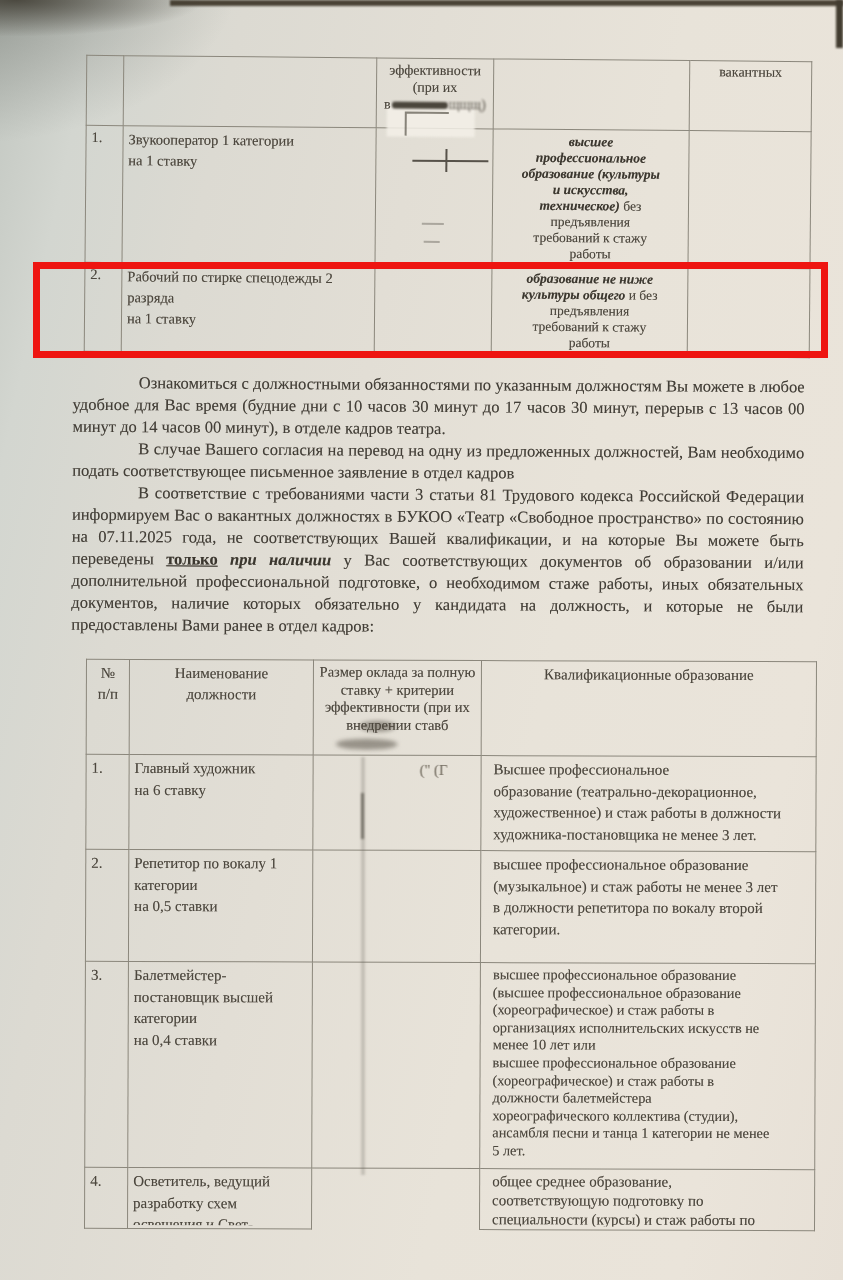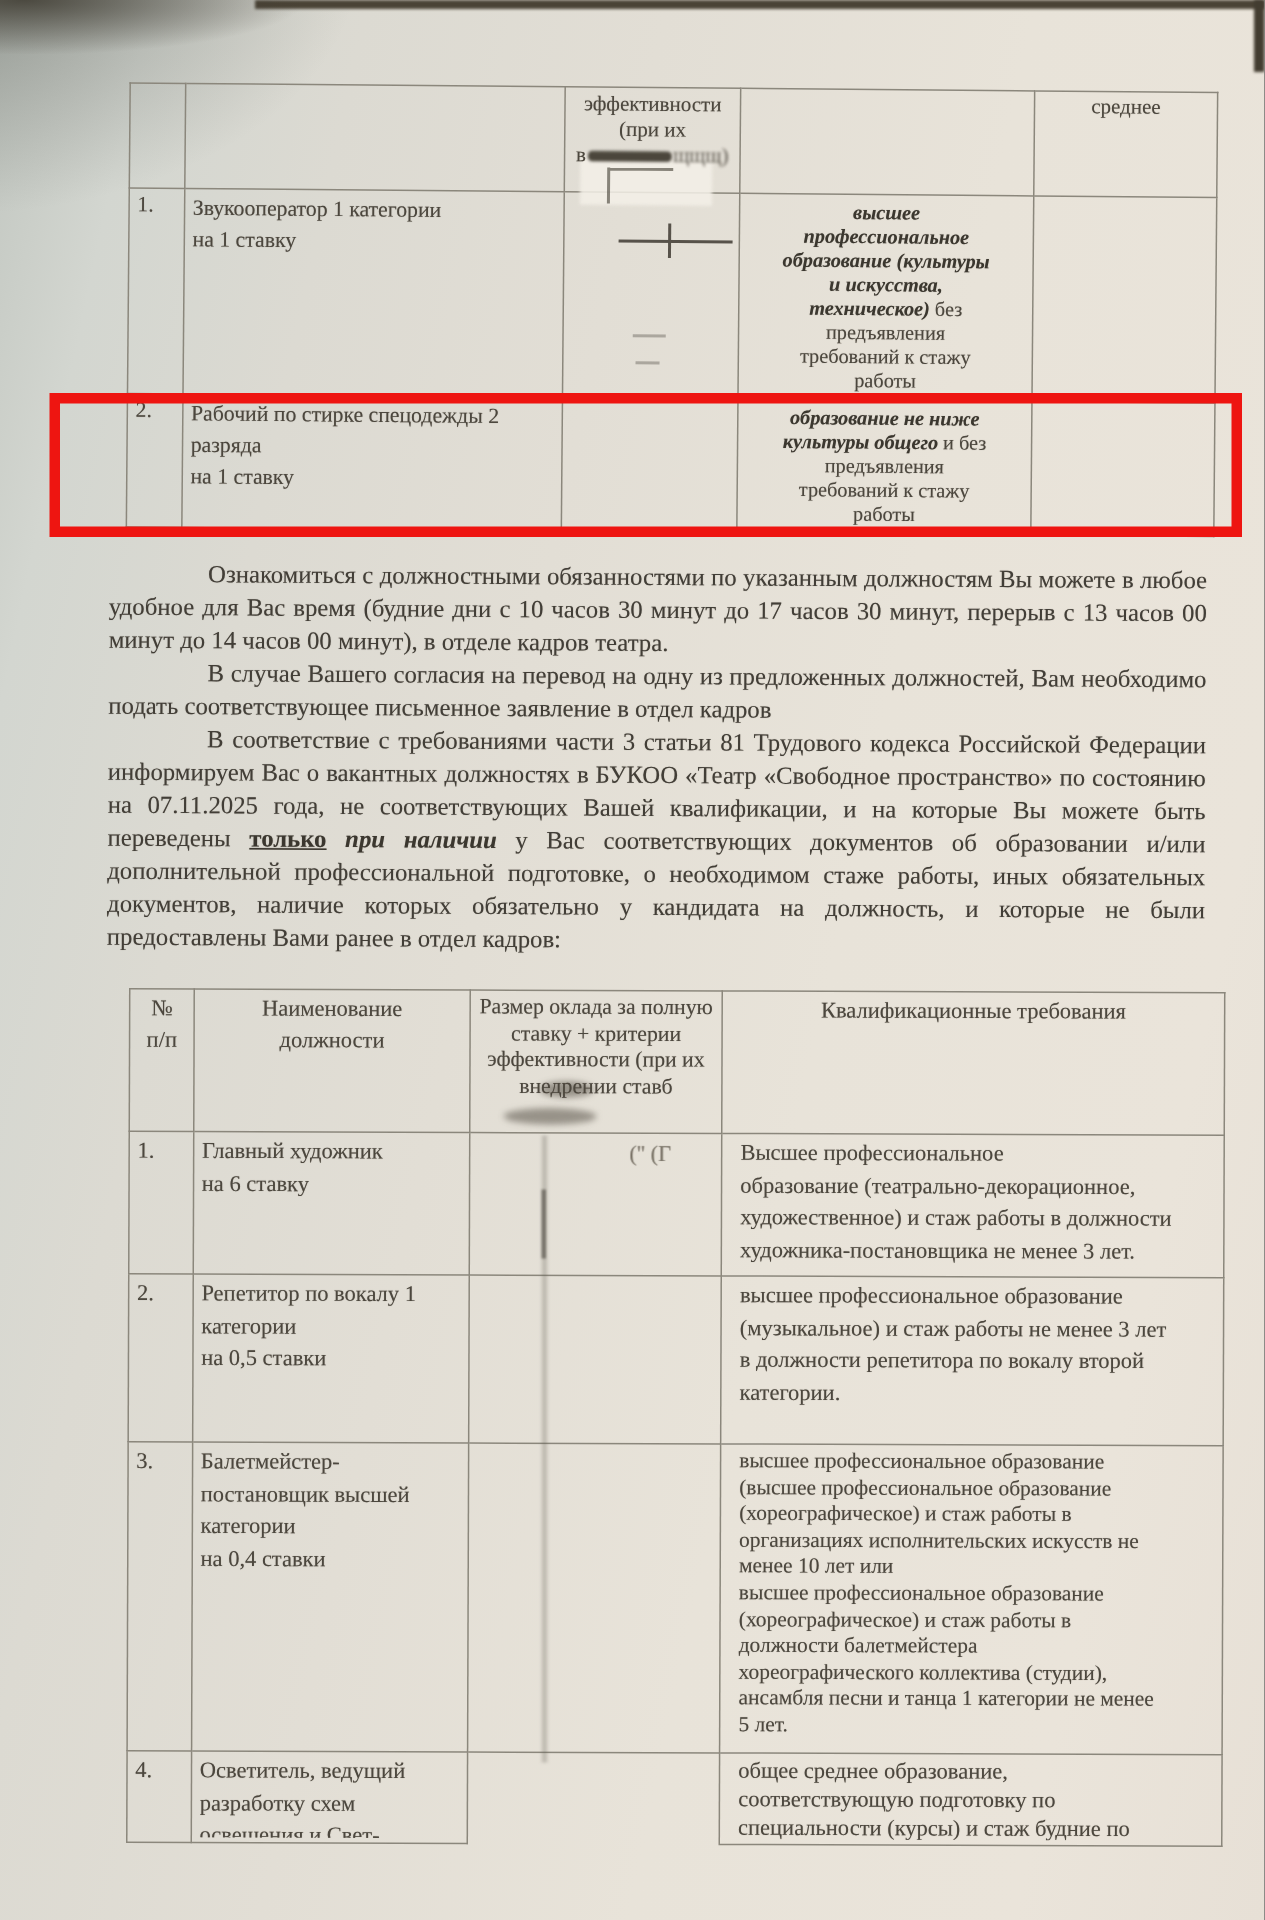--- a/index.html
+++ b/index.html
@@ -90,21 +90,21 @@
       <td></td>
       <td></td>
       <td class="salary-head">
         <span class="light-patch"></span>
         <span class="bracket-mark"></span>
         <span class="pre">эффективности (при их</span>
         <span class="scribble-line"><span>в</span><span class="scribble"></span><span class="smudged">щщщ)</span></span>
       </td>
       <td></td>
       <td class="vac-head">
-        <span>среднее</span>
+        <span>вакантных</span>
       </td>
     </tr>
     <tr style="height:135px">
       <td class="num"><span>1.</span></td>
       <td class="pos pre"><span>Звукооператор 1 категории
 на 1 ставку</span></td>
       <td class="mark-cell">
         <span class="hline"></span>
         <span class="vtick"></span>
         <span class="dash d1"></span>
@@ -152,21 +152,21 @@
         <tr style="height:95px">
       <td class="head pre"><span>№
 п/п</span></td>
       <td class="head pre"><span>Наименование
 должности</span></td>
       <td class="salary-cell">
         <span>Размер оклада за полную ставку + критерии эффективности (при их внедрении ставб</span>
         <span class="blob blob1"></span>
         <span class="blob blob2"></span>
       </td>
-      <td class="head"><span>Квалификационные требования</span></td>
+      <td class="head"><span>Квалификационные образование</span></td>
     </tr>
     <tr style="height:95px">
       <td class="num"><span>1.</span></td>
       <td class="pos pre"><span>Главный художник
 на 6 ставку</span></td>
       <td class="mark-cell2">
         <span class="hand-note">('' (Г</span>
       </td>
       <td class="qual pre"><span>Высшее профессиональное
 образование (театрально-декорационное,
@@ -202,21 +202,21 @@
 5 лет.</span></td>
     </tr>
     <tr style="height:60px">
       <td class="num"><span>4.</span></td>
       <td class="pos pre"><div class="clip"><span>Осветитель, ведущий
 разработку схем
 освещения и Свет-</span></div></td>
       <td class="no-bb"></td>
       <td class="qual pre" style="line-height:19px"><div class="clip"><span>общее среднее образование,
 соответствующую подготовку по
-специальности (курсы) и стаж будние по</span></div></td>
+специальности (курсы) и стаж работы по</span></div></td>
     </tr>
   </tbody>
     </table>
 
   <div class="fold"></div>
   <div class="fold-dark"></div>
 
   <div class="redbox"></div>
 
 </div>

